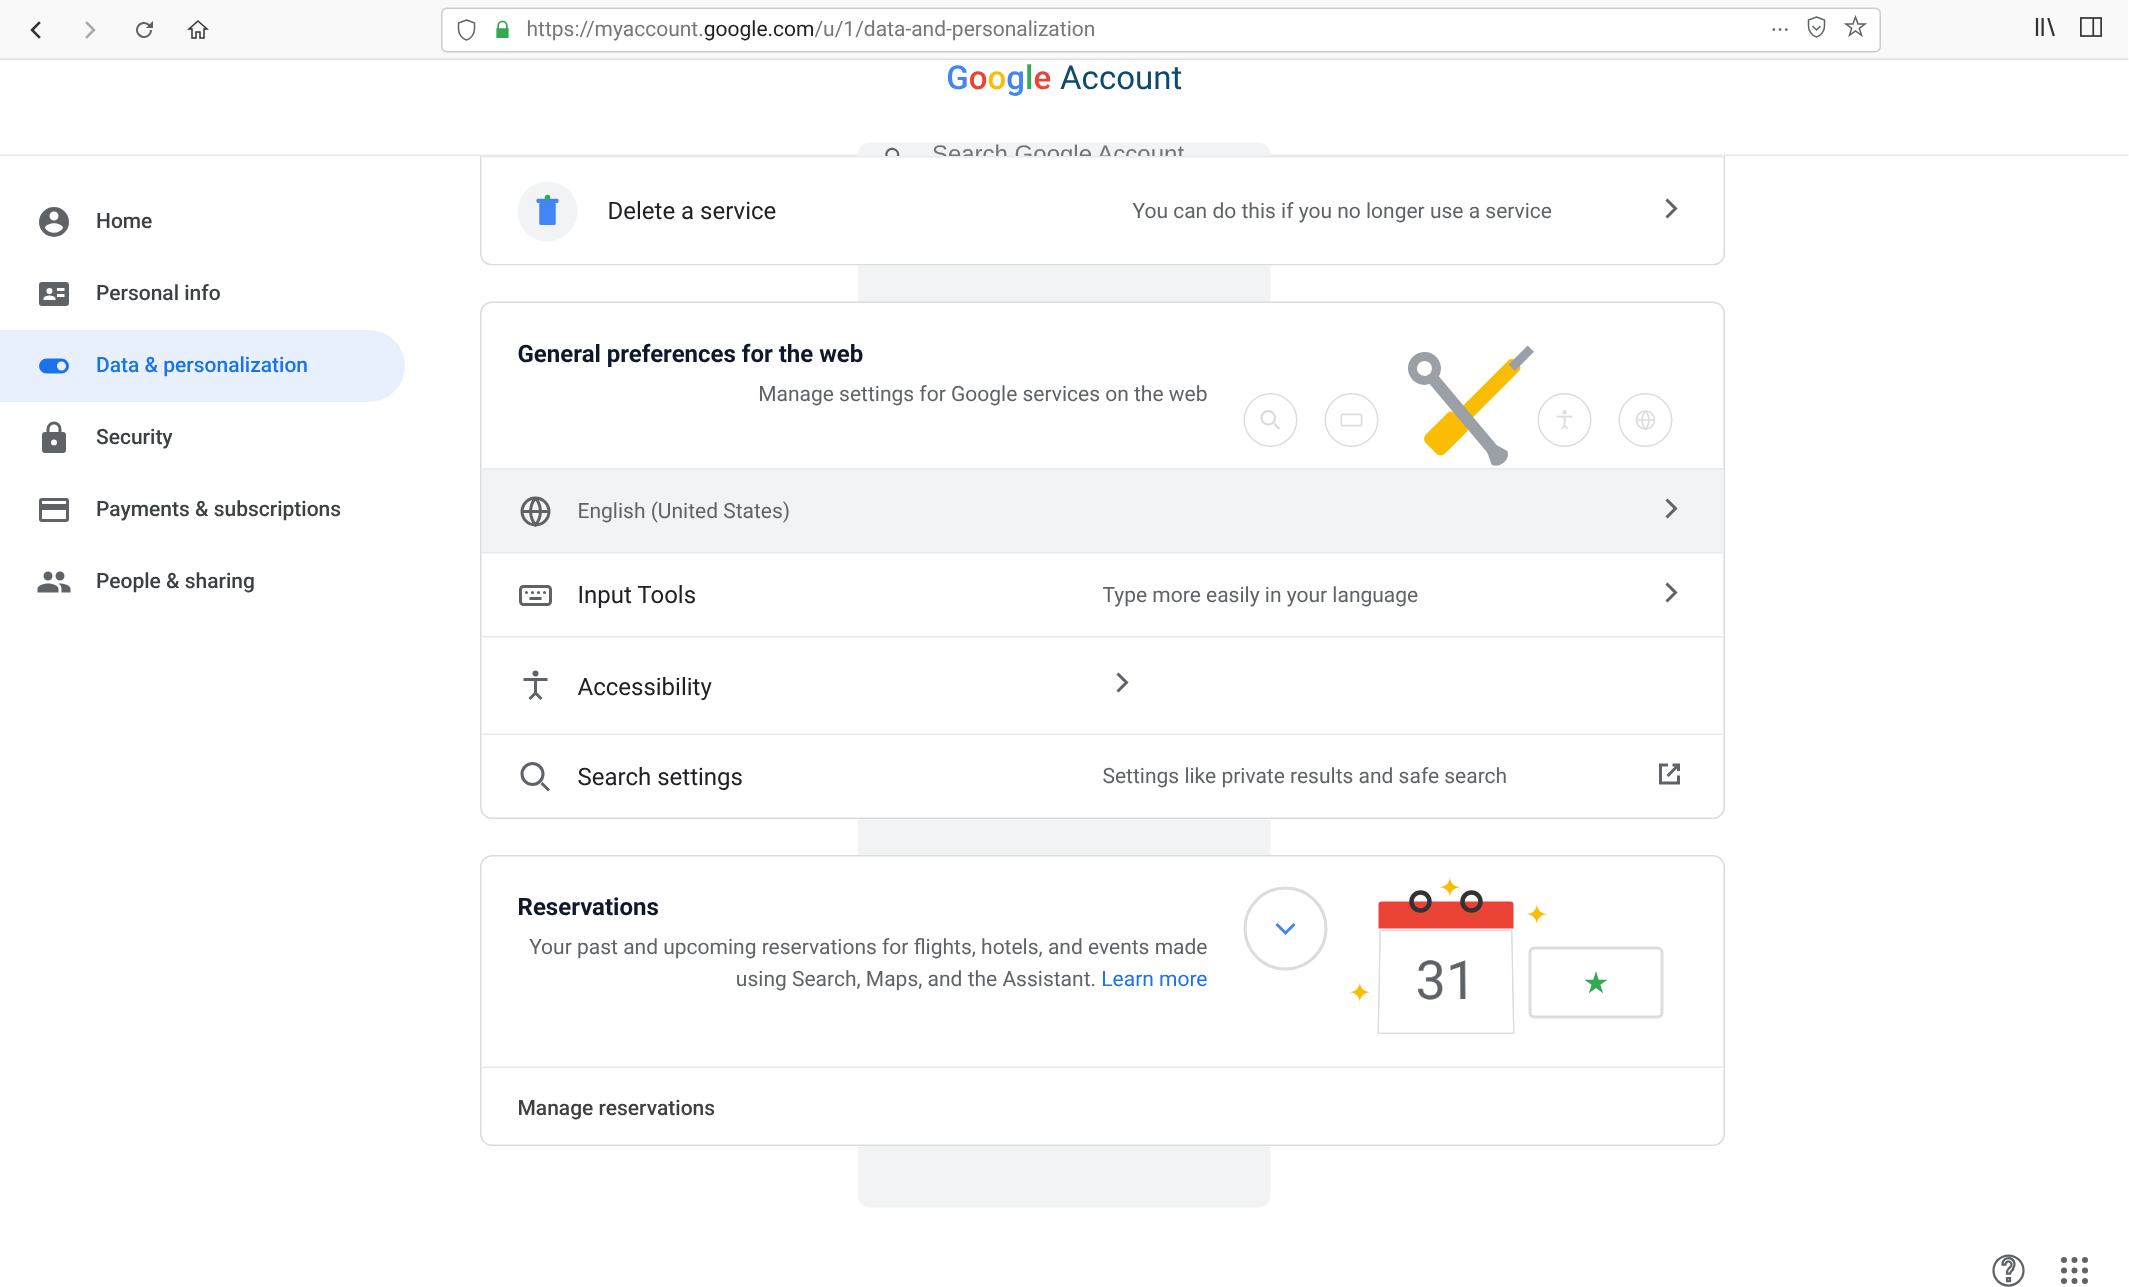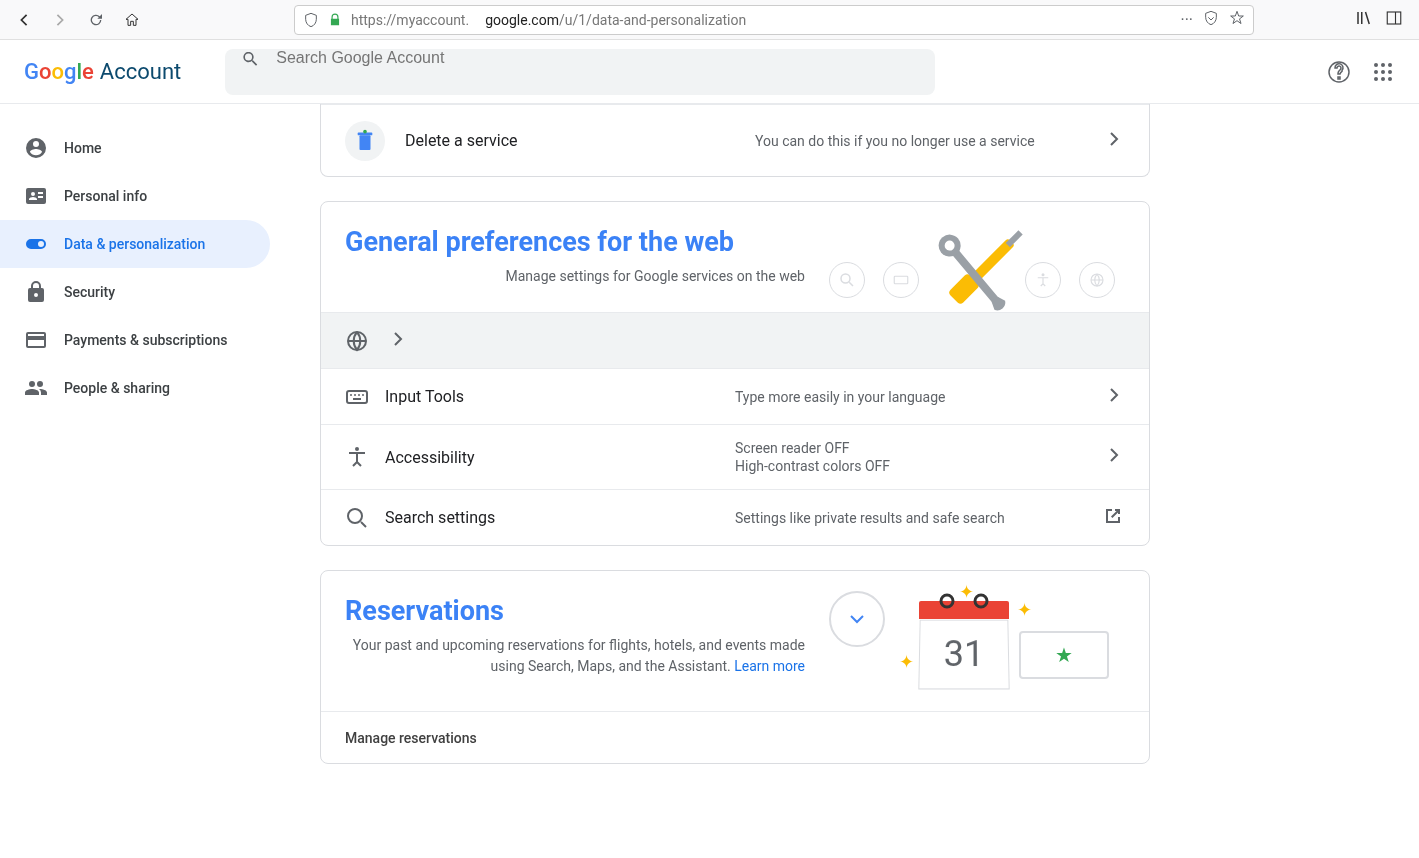--- a/index.html
+++ b/index.html
@@ -7,28 +7,28 @@
   
   
   .browser-chrome { height: 40px; background: #f9f9fa; border-bottom: 1px solid #e0e0e0; display: flex; align-items: center; padding: 0 10px; gap: 8px; }
   .chrome-btn { width: 28px; height: 28px; display: flex; align-items: center; justify-content: center; cursor: pointer; border-radius: 4px; }
   .chrome-btn svg { width: 16px; height: 16px; fill: #5f6368; }
   .chrome-btn.back svg { fill: #333; transform: scale(1.3); }
   .chrome-btn.fwd svg { fill: #aaa; transform: scale(1.3); }
   .url-bar { flex: 0 0 960px; margin-left: 140px; height: 30px; border: 1px solid #ccc; border-radius: 4px; background: #fff; display: flex; align-items: center; padding: 0 8px; gap: 8px; font-size: 14px; color: #555; }
   .url-bar .shield, .url-bar .lock { width:16px; height:16px; display:flex; align-items:center; justify-content:center; }
   .url-text { flex: 1; white-space: nowrap; overflow: hidden; color:#777; }
-  .url-text .domain { color:#222;margin-left:16px; }
+  .url-text .domain { color:#222; }
   .url-actions { display:flex; gap:10px; align-items:center; color:#5f6368; }
   .url-actions span { font-size: 16px; }
   .chrome-right { margin-left:auto; display:flex; gap:12px; align-items:center; padding-right:6px; }
   .chrome-right svg { width:18px; height:18px; fill:#333; }
 
   
-  .app-header { height: 64px; display: flex; align-items: center; padding: 0 24px; border-bottom: 1px solid #e8eaed; gap: 44px; }
+  .app-header { height: 64px; display: flex; align-items: center; padding: 0 24px; border-bottom: 1px solid #e8eaed; gap: 30px; flex-direction: column; }
   .logo { display: flex; align-items: center; gap: 4px; font-size: 22px; }
   .logo .g-text { font-weight: 500; }
   .g1{color:#4285F4}.g2{color:#EA4335}.g3{color:#FBBC05}.g4{color:#4285F4}.g5{color:#34A853}.g6{color:#EA4335}
   .logo .account { color:#0c4a6e; margin-left:2px; font-size:22px; }
   .search-box { flex: 0 0 710px; height: 46px; background: #f1f3f4; border-radius: 8px; display: flex; align-items: flex-start; padding: 0 16px; gap: 16px; }
   .search-box input { border: none; background: transparent; font-size: 16px; color: #5f6368; outline: none; width: 100%; }
   .header-right { margin-left: auto; display: flex; align-items: center; gap: 20px; }
   .header-icon { width:24px; height:24px; cursor:pointer; display:flex; align-items:center; justify-content:center; }
   .header-icon svg { width: 24px; height: 24px; fill: #5f6368; }
 
@@ -36,21 +36,21 @@
   .content-wrap { display: flex; height: calc(100vh - 104px); }
   .sidebar { width: 280px; padding-top: 20px; }
   .nav-item { display: flex; align-items: center; height: 48px; padding: 0 24px; gap: 16px; font-size: 14px; font-weight: 500; color: #3c4043; cursor: pointer; border-radius: 0 24px 24px 0; margin-right: 10px; }
   .nav-item.active { background: #e8f0fe; color: #1a73e8; }
   .nav-item.active svg { fill: #1a73e8; }
   .nav-item svg { width: 24px; height: 24px; fill: #5f6368; }
 
   .main { flex: 1; overflow-y: auto; padding: 0 40px 40px 40px; display: flex; flex-direction: column; align-items: flex-start; }
   .card { width: 830px; border: 1px solid #dadce0; border-radius: 8px; margin-bottom: 24px; overflow: hidden; background:#fff; }
   .card-header { padding: 24px 24px 8px 24px; position: relative; min-height: 110px; }
-  .card-title { font-size: 27px; color: #3b82f6; margin-bottom: 8px; }
+  .card-title { font-size: 16px; color: #0f172a; margin-bottom: 8px; }
   .card-subtitle { font-size: 14px; color: #5f6368; max-width: 460px; line-height:1.5;text-align:right; }
   .card-subtitle a { color: #1a73e8; text-decoration: none; cursor:pointer; }
   
   .row { display: flex; align-items: center; padding: 0 24px; height: 56px; border-top: 1px solid #e8eaed; cursor: pointer; }
   .row.tall { height: 65px; }
   .row.hover { background: #f1f3f4; }
   .row-icon { width: 40px; display: flex; align-items: center; }
   .row-icon svg { width: 24px; height: 24px; fill: #5f6368; }
   .row-label { width: 350px; font-size: 16px; color: #202124; }
   .row-value { flex: 1; font-size: 14px; color: #5f6368; }
@@ -275,20 +275,21 @@
         </div>
       </div>
 
       <div class="row hover">
         <div class="row-icon">
             <svg viewBox="0 0 24 24">
               <circle cx="12" cy="12" r="9" fill="none" stroke="#5f6368" stroke-width="2"></circle>
               <path d="M3 12h18M12 3a14 14 0 0 1 0 18a14 14 0 0 1 0-18" fill="none" stroke="#5f6368" stroke-width="2"></path>
             </svg>
           </div>
+        <div class="row-value">English (United States)</div>
         <div class="row-arrow"><svg viewBox="0 0 24 24">
               <path d="M10 6l6 6-6 6" fill="none" stroke="#5f6368" stroke-width="2"></path>
             </svg></div>
       </div>
 
       <div class="row">
         <div class="row-icon">
             <svg viewBox="0 0 24 24">
               <rect x="2" y="6" width="20" height="12" rx="2" fill="none" stroke="#5f6368" stroke-width="2"></rect>
               <circle cx="6" cy="10" r="1" fill="#5f6368"></circle>
@@ -306,24 +307,20 @@
       </div>
 
       <div class="row tall">
         <div class="row-icon">
             <svg viewBox="0 0 24 24">
               <circle cx="12" cy="4" r="2" fill="#5f6368"></circle>
               <path d="M4 8h16M12 8v9M8 21l4-4 4 4" stroke="#5f6368" stroke-width="2" fill="none"></path>
             </svg>
           </div>
         <div class="row-label">Accessibility</div>
-        <div class="row-value">
-          <span>Screen reader OFF</span>
-          <span class="line2">High-contrast colors OFF</span>
-        </div>
         <div class="row-arrow"><svg viewBox="0 0 24 24">
               <path d="M10 6l6 6-6 6" fill="none" stroke="#5f6368" stroke-width="2"></path>
             </svg></div>
       </div>
 
       <div class="row">
         <div class="row-icon">
             <svg viewBox="0 0 24 24">
               <circle cx="10" cy="10" r="7" fill="none" stroke="#5f6368" stroke-width="2"></circle>
               <line x1="16" y1="16" x2="21" y2="21" stroke="#5f6368" stroke-width="2"></line>

